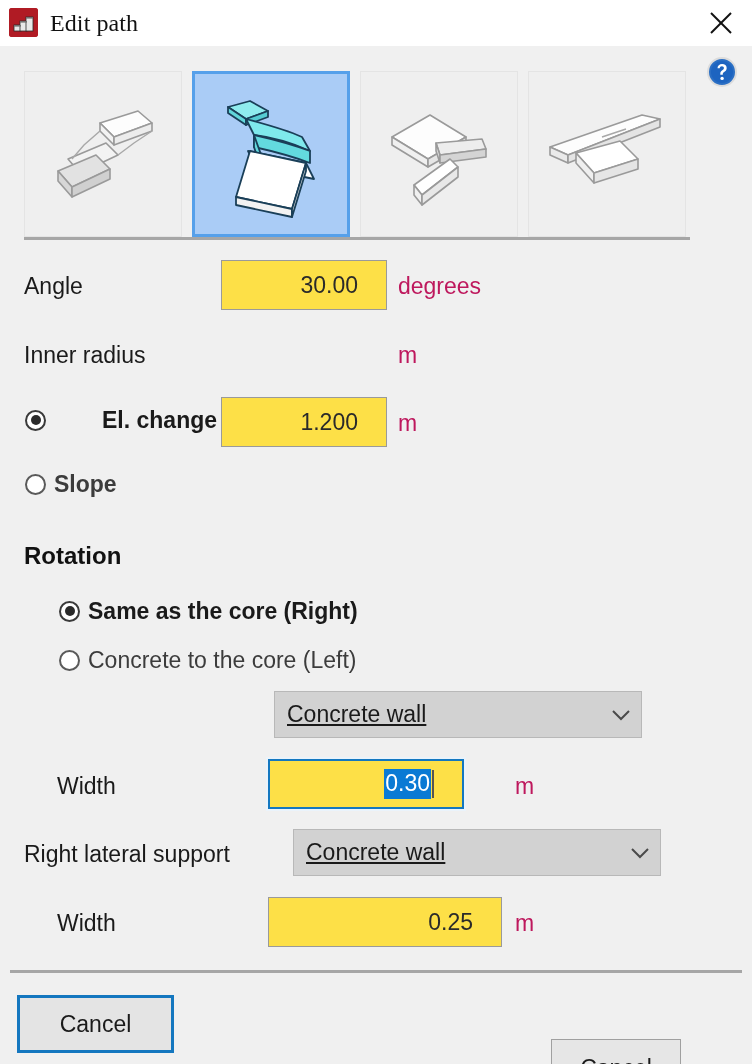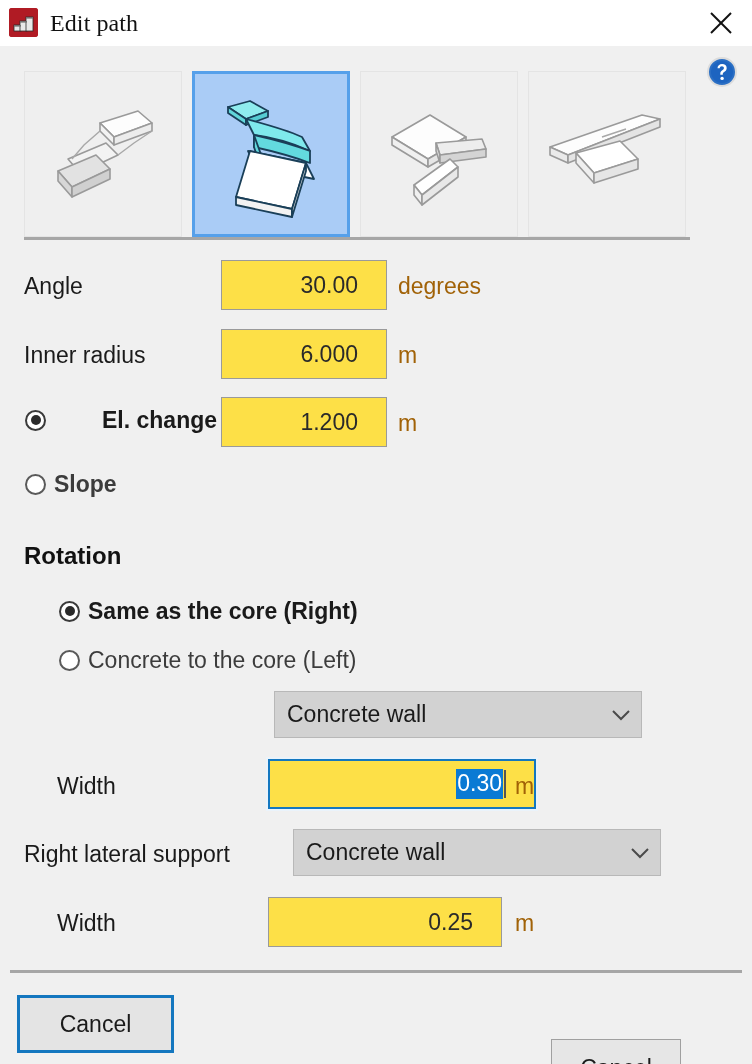--- a/index.html
+++ b/index.html
@@ -116,21 +116,21 @@
     position: absolute;
     font-size: 23px;
     color: #1a1a1a;
     line-height: 28px;
     white-space: nowrap;
   }
 
   .unit {
     position: absolute;
     font-size: 23px;
-    color: #a16207;
+    color: #be185d;
     line-height: 28px;
   }
 
   .textbox {
     position: absolute;
     box-sizing: border-box;
     background: #fde047;
     border: 1px solid #9a9a9a;
     height: 50px;
     display: flex;
@@ -203,20 +203,21 @@
   
   .combobox {
     position: absolute;
     box-sizing: border-box;
     height: 47px;
     background: #d2d2d2;
     border: 1px solid #b8b8b8;
     display: flex;
     align-items: center;
     cursor: default;
+    text-decoration: underline;
   }
   .combo-text {
     padding-left: 12px;
     font-size: 23px;
     color: #1a1a1a;
     flex: 1;
     white-space: nowrap;
     overflow: hidden;
   }
   .combo-arrow {
@@ -379,23 +380,20 @@
 
     <div class="separator sep-top"></div>
 
     <div class="label" style="left:24px; top:226px;">Angle</div>
     <div class="textbox" style="left:221px; top:214px; width:166px;">
       <span>30.00</span>
     </div>
     <div class="unit" style="left:398px; top:226px;">degrees</div>
 
     <div class="label" style="left:24px; top:295px;">Inner radius</div>
-    <div class="textbox" style="left:221px; top:283px; width:166px;">
-      <span>6.000</span>
-    </div>
     <div class="unit" style="left:398px; top:295px;">m</div>
 
     <div class="radio-row" style="left:25px; top:360px;gap:48px;">
       <span class="radio-dot">
           <span class="inner"></span>
         </span>
       <span class="radio-label bold">El. change</span>
     </div>
     <div class="textbox" style="left:221px; top:351px; width:166px;">
       <span>1.200</span>
@@ -424,21 +422,21 @@
     <div class="combobox" style="left:274px; top:645px; width:368px;">
       <span class="combo-text">Concrete wall</span>
       <span class="combo-arrow">
         <svg width="22" height="14" viewBox="0 0 22 14">
           <polyline points="3,3 11,11 19,3" fill="none" stroke="#4a4a4a" stroke-width="2"></polyline>
         </svg>
       </span>
     </div>
 
     <div class="label" style="left:57px; top:726px;">Width</div>
-    <div class="textbox focused" style="left:268px; top:713px; width:268px;">
+    <div class="textbox focused" style="left:268px; top:713px; width:196px;">
       <span class="sel">0.30</span>
         <span class="caret"></span>
     </div>
     <div class="unit" style="left:515px; top:726px;">m</div>
 
     <div class="label" style="left:24px; top:794px;">Right lateral support</div>
     <div class="combobox" style="left:293px; top:783px; width:368px;">
       <span class="combo-text">Concrete wall</span>
       <span class="combo-arrow">
         <svg width="22" height="14" viewBox="0 0 22 14">

